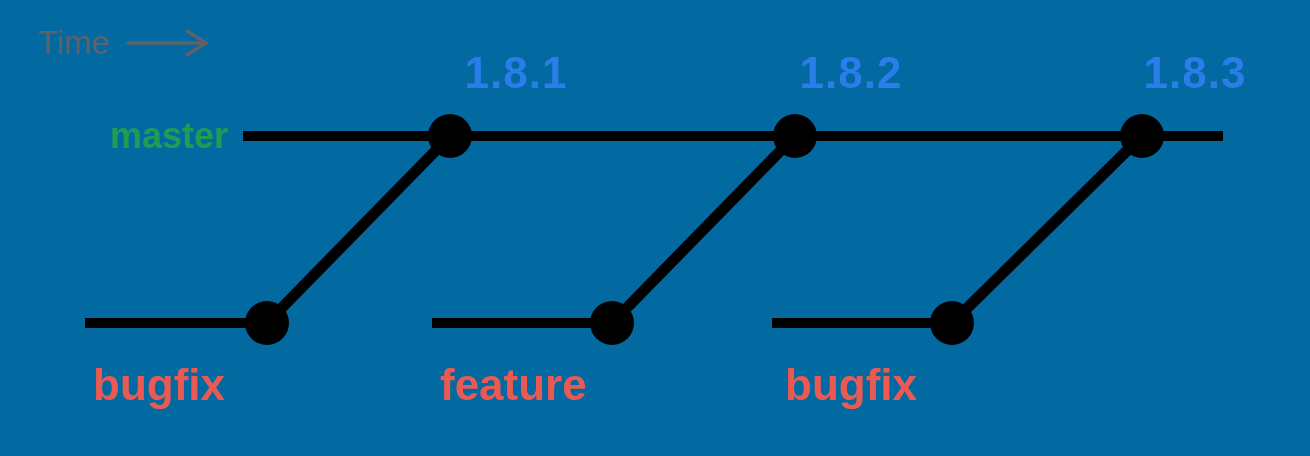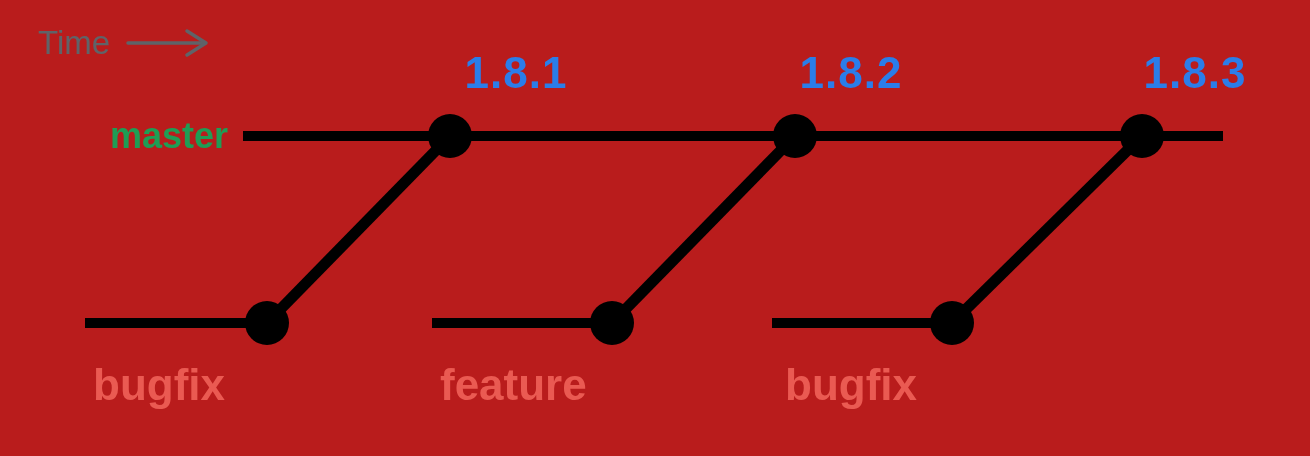--- a/index.html
+++ b/index.html
@@ -4,21 +4,21 @@
 <style>
   html, body {
     margin: 0;
     padding: 0;
     background: #ffffff;
   }
   .canvas-wrap {
     width: 1310px;
     height: 456px;
     position: relative;
-    background: #b91c1c;
+    background: #0369a1;
     overflow: hidden;
   }
   svg {
     display: block;
     font-family: "Liberation Sans", sans-serif;
   }
   .time-label {
     font-size: 33px;
     font-weight: 400;
   }

